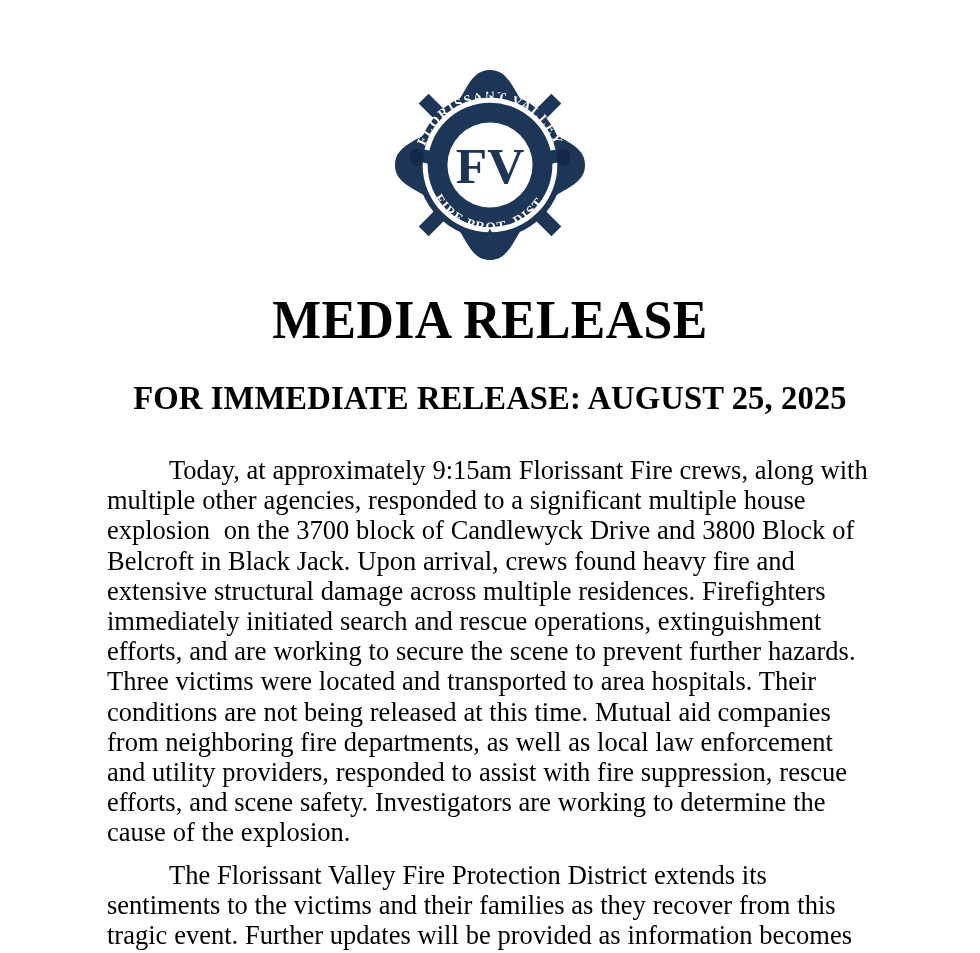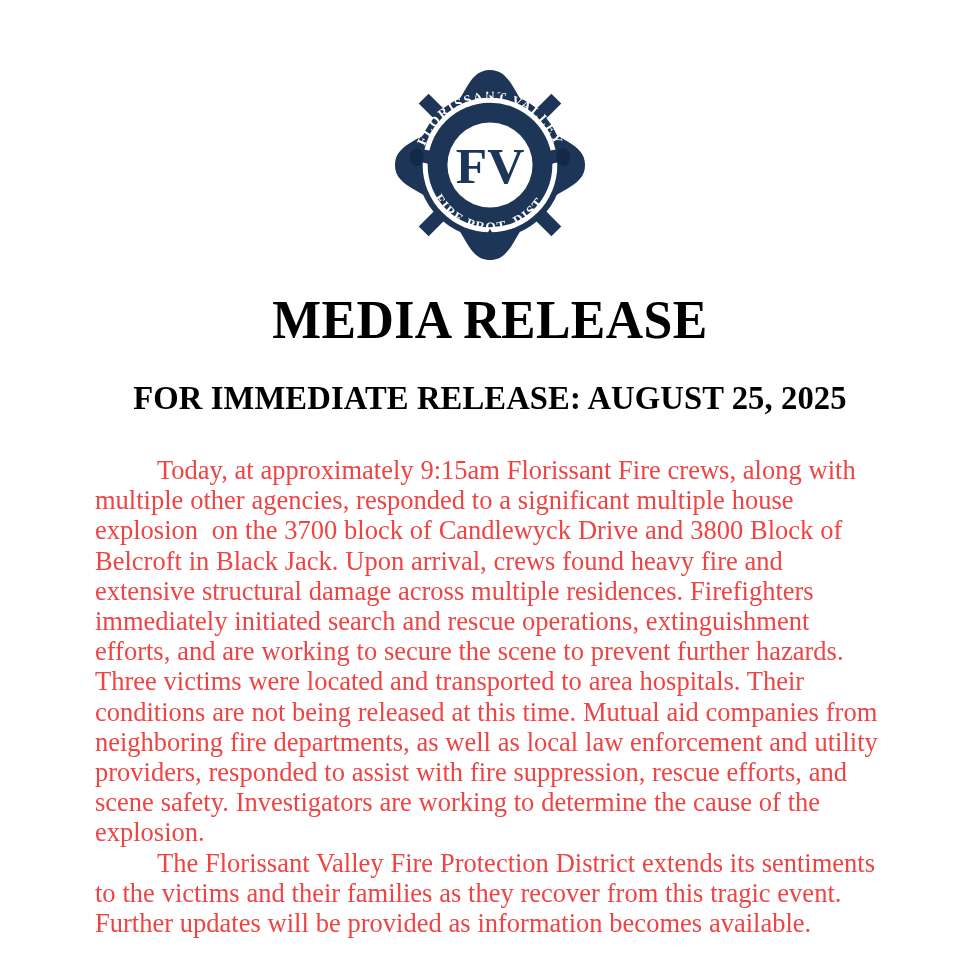--- a/index.html
+++ b/index.html
@@ -68,28 +68,28 @@
     transform-origin: center center;
   }
 
   
   .body-copy {
     margin: 40px 0 0 0;
     padding: 0 98px 0 95px;
     box-sizing: border-box;
   }
   .body-copy p {
-    margin: 0;
+    margin: 12px;
     padding: 0;
     font-family: "Liberation Serif", "DejaVu Serif", serif;
     font-size: 26.5px;
     line-height: 30.2px;
     text-align: left;
     text-indent: 62px;
-    color: #ef4444;
+    color: #000000;
     white-space: pre-wrap;
     word-spacing: 0.2px;
   }
   .body-copy p + p {
     margin-top: 0;
   }
 </style>
 </head>
 <body>
 

